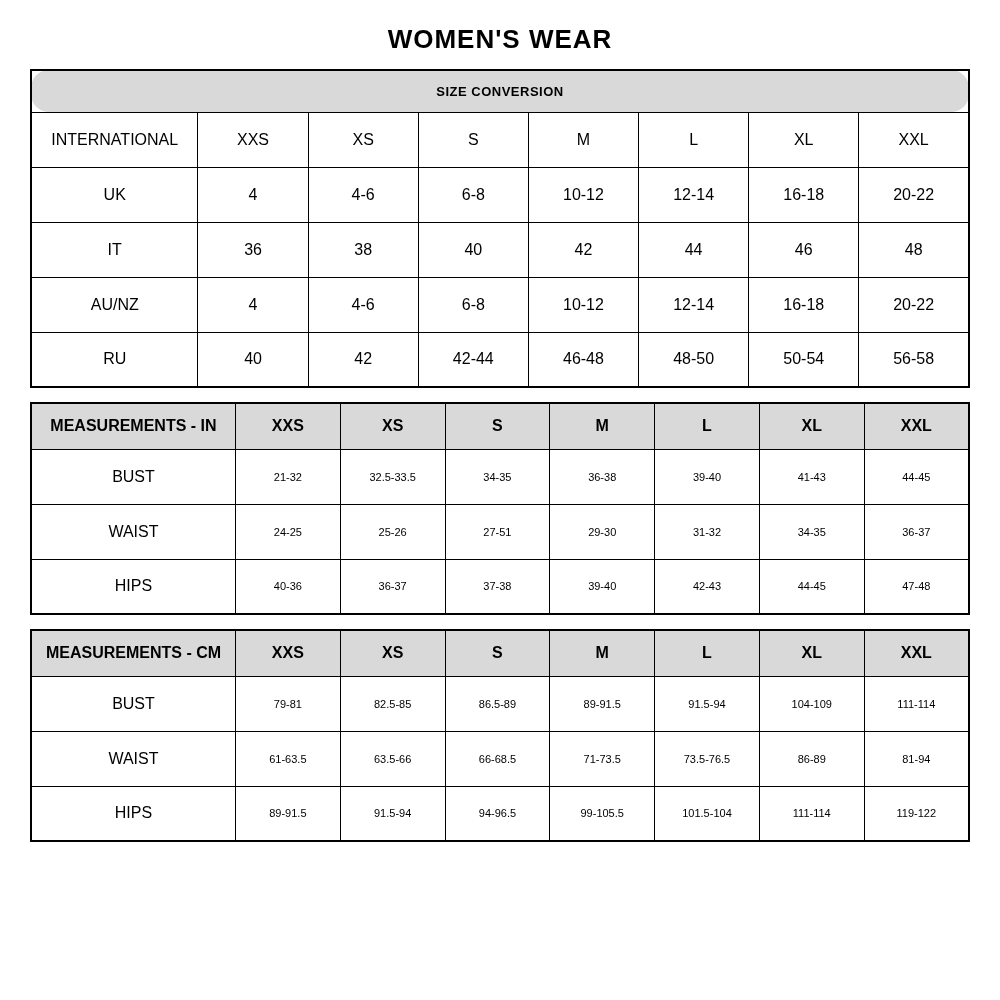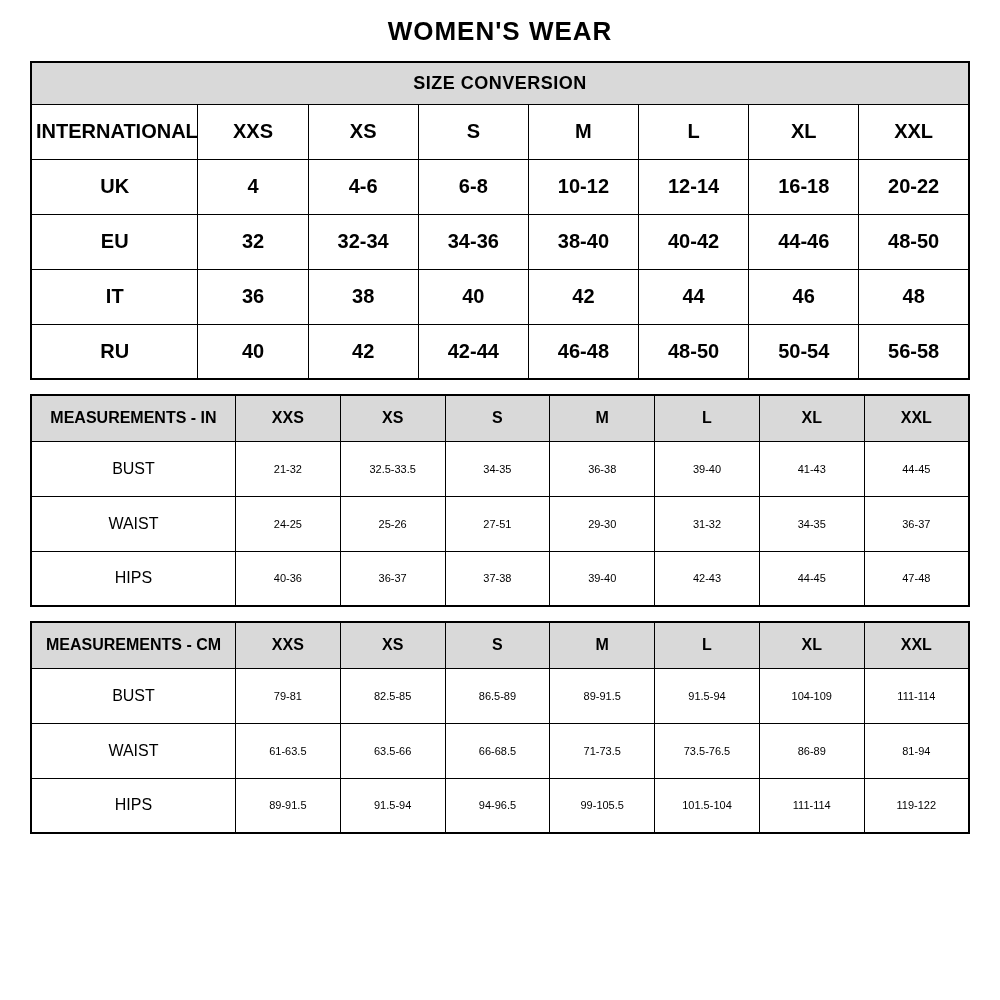--- a/index.html
+++ b/index.html
@@ -11,21 +11,21 @@
   *{box-sizing:border-box;}
   html,body{margin:0;padding:0;background:var(--bg);}
   body{
     font-family:"Liberation Sans", sans-serif;
     color:var(--text);
     width:1000px;
   }
   .page{
     width:1000px;
     min-height:1000px;
-    padding:10px 30px 16px 30px;
+    padding:18px 30px 16px 30px;
   }
   h1.page-title{
     text-align:center;
     font-size:26px;
     font-weight:700;
     letter-spacing:1px;
     margin:6px 0 14px 0;
   }
   table.tbl{
     width:100%;
@@ -39,27 +39,28 @@
     text-align:center;
     vertical-align:middle;
     padding:2px 4px;
     overflow:hidden;
   }
   
   .t1 col.c0{width:17.8%;}
   .t2 col.c0, .t3 col.c0{width:21.8%;}
 
   
-  .t1 td{height:55px;font-size:20px;font-weight:700;}
+  .t1 td{height:55px;font-size:16px;font-weight:400;}
   .t1 td.banner{
     height:42px;
     background:var(--hdr-bg);
     font-weight:700;
-    font-size:18px;
+    font-size:13px;
     letter-spacing:0.5px;
+    border-radius:18px;
   }
   
   .t2 td, .t3 td{height:55px;}
   .t2 tr.hdr td, .t3 tr.hdr td{
     height:46px;
     background:var(--hdr-bg);
     font-weight:700;
     font-size:16px;
   }
   .t2 td.label, .t3 td.label{font-size:16px;font-weight:400;margin-left:14px;}
@@ -95,38 +96,38 @@
           <td class="label">UK</td>
           <td class="val">4</td>
           <td class="val">4-6</td>
           <td class="val">6-8</td>
           <td class="val">10-12</td>
           <td class="val">12-14</td>
           <td class="val">16-18</td>
           <td class="val">20-22</td>
         </tr>
         <tr class="row">
-          <td class="label">EU</td>
-          <td class="val">32</td>
-          <td class="val">32-34</td>
-          <td class="val">34-36</td>
-          <td class="val">38-40</td>
-          <td class="val">40-42</td>
-          <td class="val">44-46</td>
-          <td class="val">48-50</td>
-        </tr>
-        <tr class="row">
           <td class="label">IT</td>
           <td class="val">36</td>
           <td class="val">38</td>
           <td class="val">40</td>
           <td class="val">42</td>
           <td class="val">44</td>
           <td class="val">46</td>
           <td class="val">48</td>
+        </tr>
+        <tr class="row">
+          <td class="label">AU/NZ</td>
+          <td class="val">4</td>
+          <td class="val">4-6</td>
+          <td class="val">6-8</td>
+          <td class="val">10-12</td>
+          <td class="val">12-14</td>
+          <td class="val">16-18</td>
+          <td class="val">20-22</td>
         </tr>
         <tr class="row">
           <td class="label">RU</td>
           <td class="val">40</td>
           <td class="val">42</td>
           <td class="val">42-44</td>
           <td class="val">46-48</td>
           <td class="val">48-50</td>
           <td class="val">50-54</td>
           <td class="val">56-58</td>

